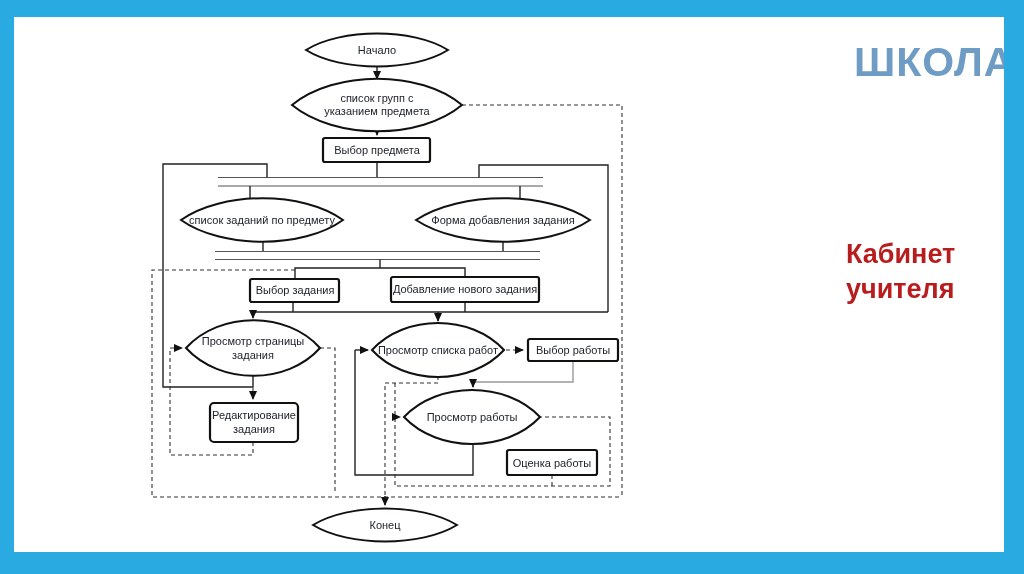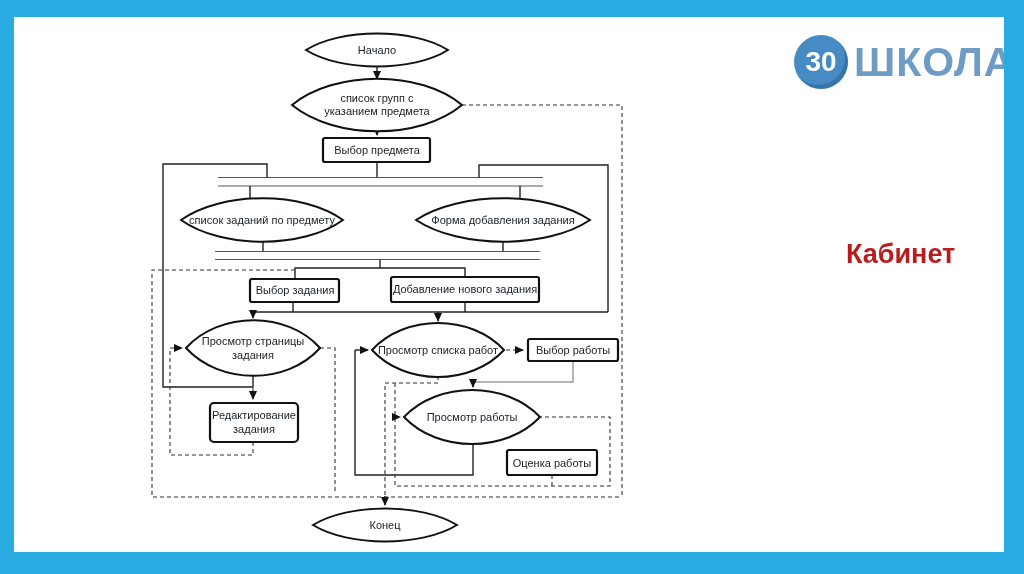--- a/index.html
+++ b/index.html
@@ -131,24 +131,24 @@
   <text class="lbl" x="438" y="354">Просмотр списка работ</text>
   <text class="lbl" x="573" y="354">Выбор работы</text>
   <text class="lbl" x="254" y="419">Редактирование</text>
   <text class="lbl" x="254" y="433">задания</text>
   <text class="lbl" x="472" y="421">Просмотр работы</text>
   <text class="lbl" x="552" y="467">Оценка работы</text>
   <text class="lbl" x="385" y="529">Конец</text>
 </svg>
 
 <div class="logo">
-  <div class="logo-circle">30</div>
   <div class="logo-name">ШКОЛА</div>
 </div>
 
 <div class="slide-title">
   <div>Кабинет</div>
+  <div>учителя</div>
 </div>
 
 <div class="frame frame-top"></div>
 <div class="frame frame-left"></div>
 <div class="frame frame-right"></div>
 <div class="frame frame-bottom"></div>
 
 </body></html>

